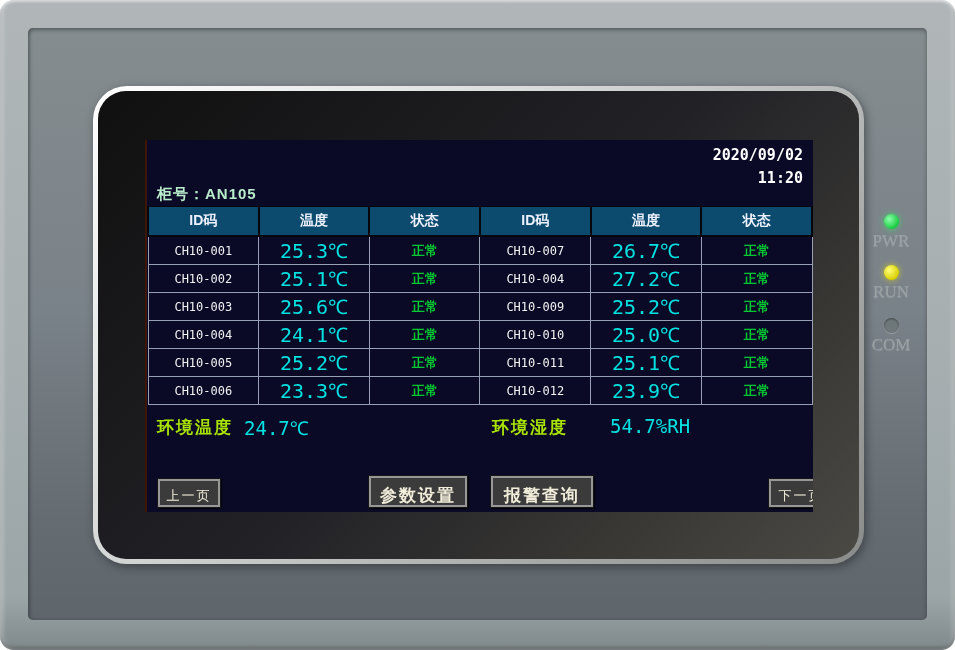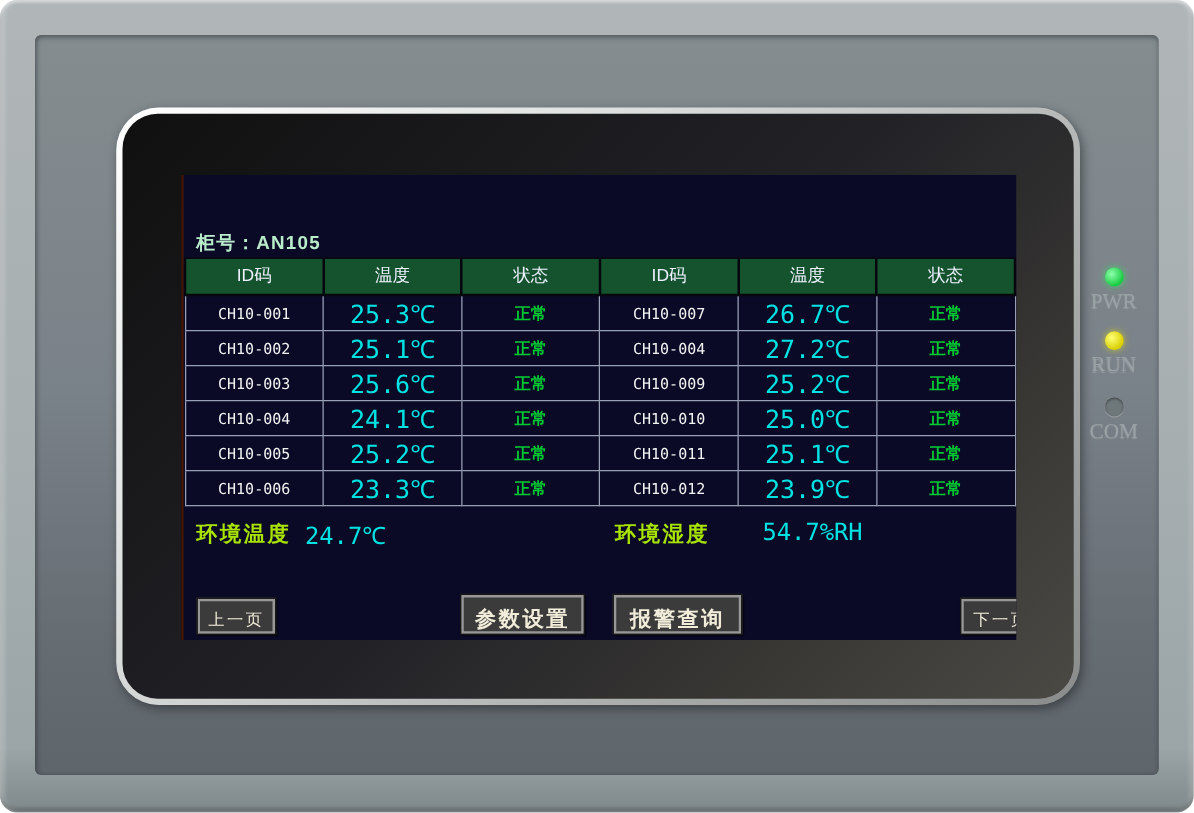--- a/index.html
+++ b/index.html
@@ -20,21 +20,21 @@
 
   
   .screen{position:absolute;left:145px;top:140px;width:668px;height:372px;background:#0a0a26;
     border-left:2px solid #3f1606;box-sizing:border-box;overflow:hidden;}
   .scr-top{position:relative;height:66px;}
   .datetime{position:absolute;top:4px;right:10px;text-align:right;color:#ffffff;
     font-family:"DejaVu Sans Mono",monospace;font-size:15px;line-height:23px;font-weight:bold;}
   .cabinet{position:absolute;left:10px;bottom:2px;color:#b9eccb;font-size:15px;font-weight:bold;letter-spacing:1px;}
 
   .data-table{width:100%;border-collapse:collapse;table-layout:fixed;}
-  .data-table th{background:#14532d;color:#eef2ff;font-size:14px;font-weight:normal;height:26px;
+  .data-table th{background:#0c4a6e;color:#eef2ff;font-size:14px;font-weight:bold;height:26px;
     border:2px solid #06060f;border-top-width:1px;}
   .data-table td{border:1px solid #98a0b6;height:27px;text-align:center;padding:0;}
   .c-id{color:#f2f2f2;font-family:"DejaVu Sans Mono",monospace;font-size:12px;}
   .c-temp{color:#00e2e2;font-family:"DejaVu Sans Mono",monospace;font-size:20px;margin-top:23px;}
   .c-status{color:#00c832;font-size:13px;font-weight:bold;}
 
   .ambient{position:relative;height:44px;padding-left:12px;}
   .ambient span{position:absolute;white-space:nowrap;}
   .amb-t-label{left:10px;top:11px;color:#a9e300;font-size:17px;font-weight:bold;letter-spacing:2px;}
   .amb-t-value{left:97px;top:10px;color:#00e2e2;font-family:"DejaVu Sans Mono",monospace;font-size:19px;}
@@ -63,20 +63,24 @@
 
 <div class="device">
   <div class="panel"></div>
   <div class="bezel">
     <div class="bezel-inner"></div>
   </div>
 
   <div class="screen">
 
     <div class="scr-top">
+      <div class="datetime">
+        <div>2020/09/02</div>
+        <div>11:20</div>
+      </div>
       <div class="cabinet">柜号：AN105</div>
     </div>
 
     <table class="data-table">
       <thead>
         <tr>
           <th>ID码</th>
           <th>温度</th>
           <th>状态</th>
           <th>ID码</th>

